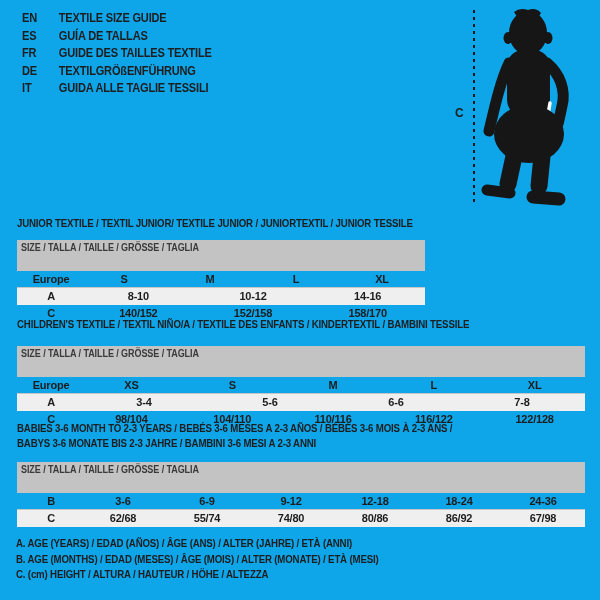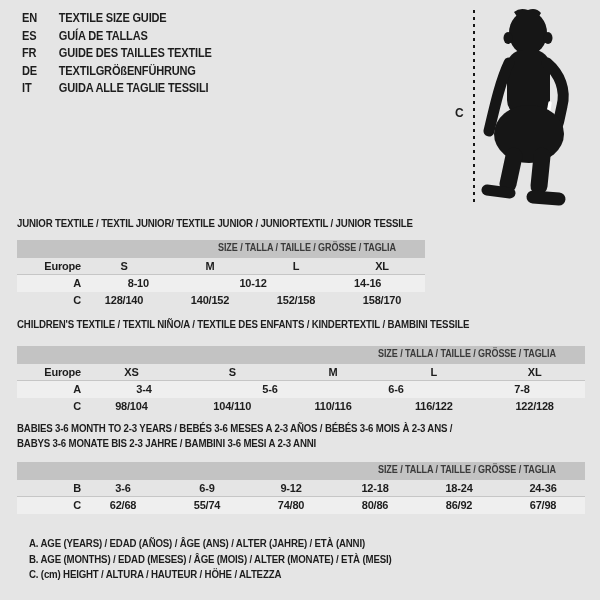--- a/index.html
+++ b/index.html
@@ -1,48 +1,48 @@
 <!DOCTYPE html>
 <html><head>
 <meta charset="utf-8">
 <style>
   html,body{margin:0;padding:0;background:#fff;}
   #canvas{
-    position:relative;width:600px;height:600px;background:#e5e5e5;overflow:hidden;
+    position:relative;width:600px;height:600px;background:#0ea5e9;overflow:hidden;
     font-family:"Liberation Sans",sans-serif;color:var(--text,#1d1d1d);
     -webkit-font-smoothing:antialiased;
   }
   
   .lang-list{position:absolute;left:22px;top:10px;}
   .lang-row{display:flex;font-size:12px;font-weight:bold;line-height:17.5px;letter-spacing:-.2px;
     transform:scaleX(.92);transform-origin:left top;white-space:nowrap;}
   .lang-code{width:40px;flex:0 0 40px;}
   
   .measure-line{position:absolute;left:473px;top:10px;width:2px;height:194px;
     background:repeating-linear-gradient(to bottom,var(--sil,#161616) 0 3.5px,transparent 3.5px 7px);}
   .measure-label{position:absolute;left:455px;top:106px;font-size:12px;font-weight:bold;}
   .baby{position:absolute;left:478px;top:6px;}
   .baby .solid{fill:var(--sil,#161616);stroke:none;}
   .baby .limb{fill:none;stroke:var(--sil,#161616);stroke-linecap:round;}
   .baby .notch{fill:none;stroke:#fff;stroke-linecap:round;}
   
   .sec-title{position:absolute;font-size:11px;font-weight:bold;line-height:15px;letter-spacing:-.2px;
     white-space:pre-line;transform:scaleX(.88);transform-origin:left top;width:640px;}
   .table{position:absolute;}
-  .size-bar{height:18px;line-height:15px;background:var(--bar,#c3c3c3);color:var(--barText,#3a3a3a);
-    font-size:10.5px;font-weight:bold;padding-left:4px;overflow:hidden;white-space:nowrap;text-align:right;}
+  .size-bar{height:31px;line-height:15px;background:var(--bar,#c3c3c3);color:var(--barText,#3a3a3a);
+    font-size:10.5px;font-weight:bold;padding-left:4px;overflow:hidden;white-space:nowrap;}
   .size-bar span{display:inline-block;transform:scaleX(.86);transform-origin:left center;letter-spacing:-.1px;}
   .trow{display:flex;height:17px;line-height:17px;font-size:11px;font-weight:bold;letter-spacing:-.2px;}
   .trow-first{border-bottom:1px solid #c6c6c6;height:16px;line-height:16px;}
   .trow-alt{background:var(--alt,#efefef);}
   .tcell{overflow:hidden;white-space:nowrap;}
-  .tlabel{flex:0 0 60px;padding-left:4px;text-align:right;}
+  .tlabel{flex:0 0 60px;padding-left:4px;text-align:center;}
   .tval{flex:1 1 0;text-align:center;}
   
-  .footnotes{position:absolute;left:29px;top:536px;}
+  .footnotes{position:absolute;left:16px;top:536px;}
   .footnote{font-size:11px;font-weight:bold;line-height:15.7px;letter-spacing:-.2px;
     transform:scaleX(.88);transform-origin:left top;white-space:nowrap;}
 </style>
 </head>
 <body>
 
 <div id="canvas" style="--bar: #c3c3c3; --alt: #efefef; --text: #1d1d1d; --barText: #3a3a3a; --sil: #161616;">
 
   <div class="lang-list">
     <div class="lang-row">
@@ -96,21 +96,20 @@
         <div class="tcell tval">XL</div>
       </div>
       <div class="trow trow-alt">
         <div class="tcell tlabel">A</div>
         <div class="tcell tval">8-10</div>
         <div class="tcell tval">10-12</div>
         <div class="tcell tval">14-16</div>
       </div>
       <div class="trow">
         <div class="tcell tlabel">C</div>
-        <div class="tcell tval">128/140</div>
         <div class="tcell tval">140/152</div>
         <div class="tcell tval">152/158</div>
         <div class="tcell tval">158/170</div>
       </div>
     </div>
 
   <div class="sec-title" style="left:17px;top:317px;">CHILDREN'S TEXTILE / TEXTIL NIÑO/A / TEXTILE DES ENFANTS / KINDERTEXTIL / BAMBINI TESSILE</div>
   <div class="table" style="left:17px;top:346px;width:568px;">
     <div class="size-bar"><span>SIZE / TALLA / TAILLE / GRÖSSE / TAGLIA</span></div>
   <div class="trow trow-first">

